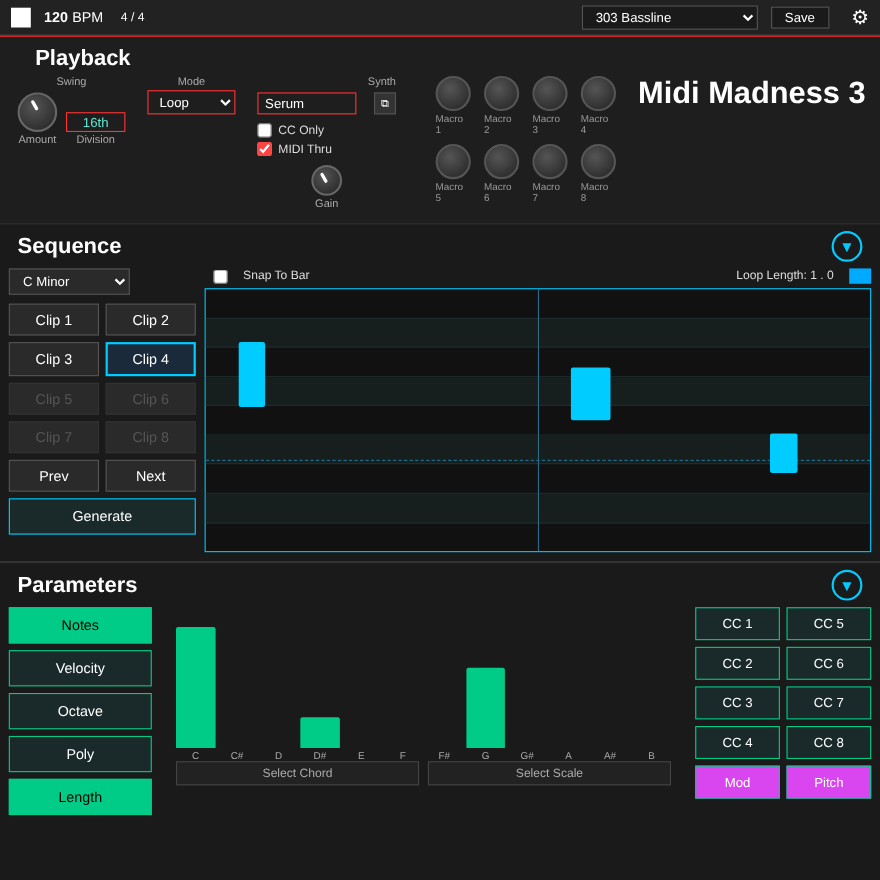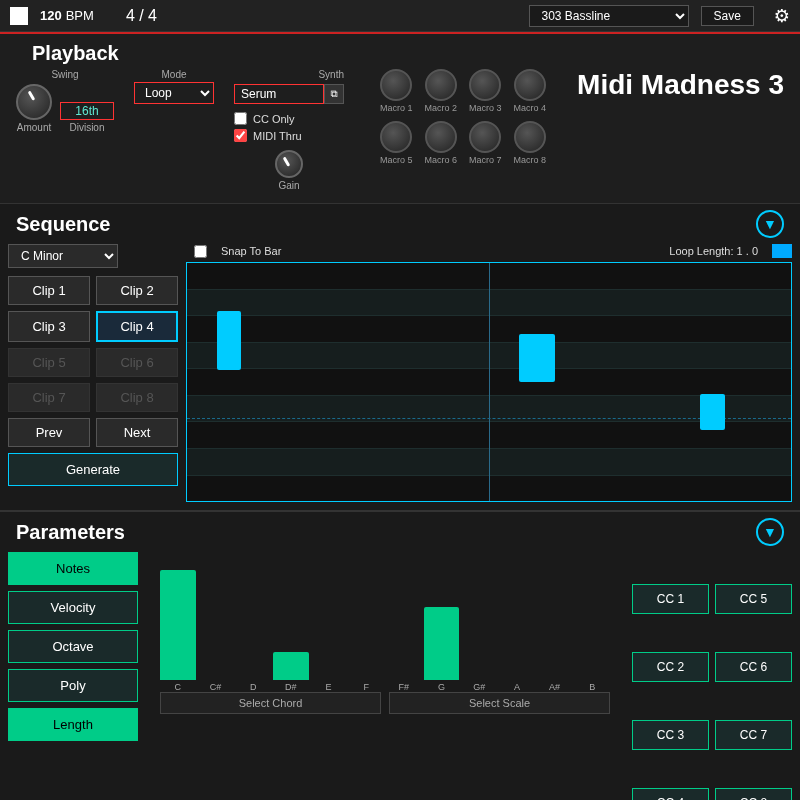--- a/index.html
+++ b/index.html
@@ -29,21 +29,21 @@
       cursor: pointer;
     }
     .bpm-display {
       display: flex;
       align-items: center;
       gap: 4px;
       font-size: 13px;
       color: #fff;
     }
     .bpm-value { font-weight: bold; }
-    .time-sig { font-size: 16px; color: #fff; margin-left: 20px; }
+    .time-sig { font-size: 11px; color: #fff; margin-left: 4px; }
     .preset-select {
       margin-left: auto;
       background: #1a1a1a;
       border: 1px solid #555;
       color: #fff;
       padding: 2px 8px;
       font-size: 12px;
       width: 160px;
     }
     .save-btn {
@@ -150,21 +150,21 @@
     }
     .synth-group {
       display: flex;
       flex-direction: column;
       gap: 4px;
     }
     .synth-group label { font-size: 10px; color: #aaa; text-align: right; }
     .synth-row {
       display: flex;
       align-items: center;
-      gap: 0;
+      gap: 16px;
     }
     .synth-input {
       background: transparent;
       border: 1px solid #ff3333;
       color: #fff;
       font-size: 12px;
       padding: 2px 6px;
       width: 90px;
     }
     .synth-icon {
@@ -413,24 +413,23 @@
       min-width: 160px;
     }
     .cc-btn {
       background: #1a2a2a;
       border: 1px solid #00cc88;
       color: #fff;
       font-size: 12px;
       padding: 7px 0;
       cursor: pointer;
       text-align: center;
-      margin-top: 32px;
     }
     .mod-btn, .pitch-btn {
-      background: #6d28d9;
+      background: #d946ef;
       border: 1px solid #00cc88;
       color: #fff;
       font-size: 12px;
       padding: 7px 0;
       cursor: pointer;
       text-align: center;
     }
   </style>
 </head>
 <body>

